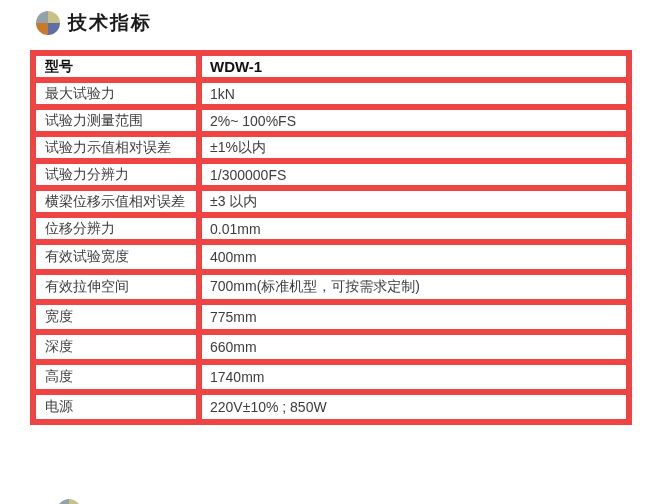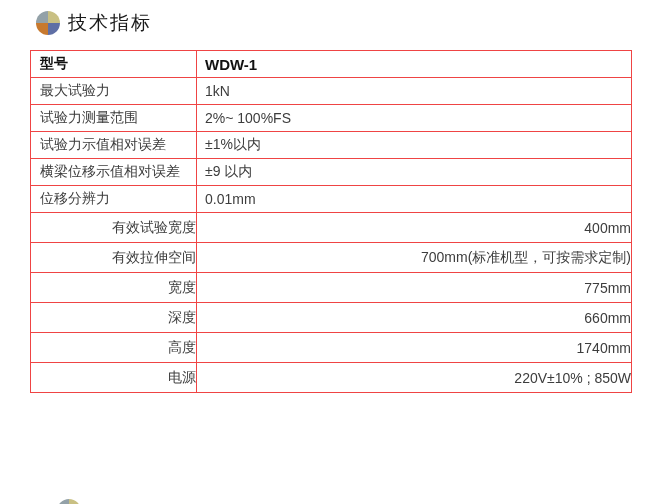--- a/index.html
+++ b/index.html
@@ -21,43 +21,43 @@
     width: 24px; height: 24px; border-radius: 50%;
     position: relative; overflow: hidden; flex: 0 0 auto;
     box-shadow: inset 2px 2px 3px rgba(255,255,255,0.55);
   }
   .pie-icon .q { position: absolute; width: 50%; height: 50%; }
   .pie-icon .tl { left: 0; top: 0; }
   .pie-icon .tr { right: 0; top: 0; }
   .pie-icon .bl { left: 0; bottom: 0; }
   .pie-icon .br { right: 0; bottom: 0; }
   .section-title {
-    font-size: 19px; font-weight: normal; color: #1a1a1a;
+    font-size: 19px; font-weight: bold; color: #1a1a1a;
     letter-spacing: 2px;
   }
 
   
   table.spec {
     position: absolute; left: 30px; top: 50px;
     width: 602px;
     border-collapse: collapse;
     table-layout: fixed;
   }
   table.spec td {
-    border: 1px solid #ef4444;
+    border: 6px solid #ef4444;
     font-size: 14px;
     color: #3d3d3d;
     vertical-align: middle;
     white-space: nowrap;
     overflow: hidden;
   }
   td.label-cell { width: 166px; padding-left: 9px; }
   td.value-cell { padding-left: 8px; }
   tr { height: 27px; }
-  tr.tall { height: 30px; text-align: right; }
+  tr.tall { height: 30px; }
   tr.header-row td { font-weight: bold; color: #111111; }
   tr.header-row td.value-cell { font-size: 15px; }
 
   
   .footer-icon { position: absolute; left: 57px; top: 499px; }
 </style>
 </head>
 <body>
 
 <div class="page">
@@ -84,22 +84,26 @@
         </tr>
         <tr>
           <td class="label-cell">试验力测量范围</td>
           <td class="value-cell">2%~ 100%FS</td>
         </tr>
         <tr>
           <td class="label-cell">试验力示值相对误差</td>
           <td class="value-cell">±1%以内</td>
         </tr>
         <tr>
+          <td class="label-cell">试验力分辨力</td>
+          <td class="value-cell">1/300000FS</td>
+        </tr>
+        <tr>
           <td class="label-cell">横梁位移示值相对误差</td>
-          <td class="value-cell">±9 以内</td>
+          <td class="value-cell">±3 以内</td>
         </tr>
         <tr>
           <td class="label-cell">位移分辨力</td>
           <td class="value-cell">0.01mm</td>
         </tr>
         <tr class="tall">
           <td class="label-cell">有效试验宽度</td>
           <td class="value-cell">400mm</td>
         </tr>
         <tr class="tall">

